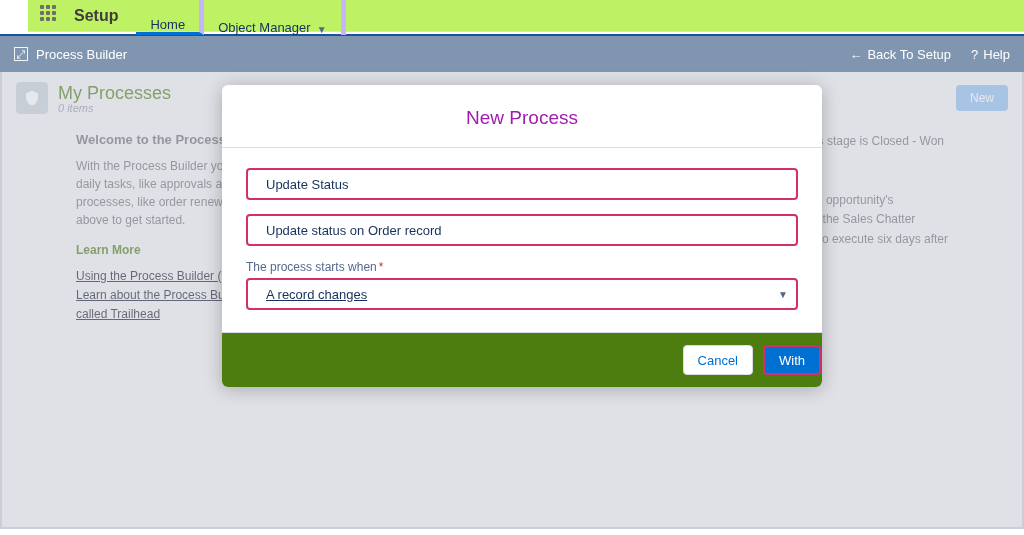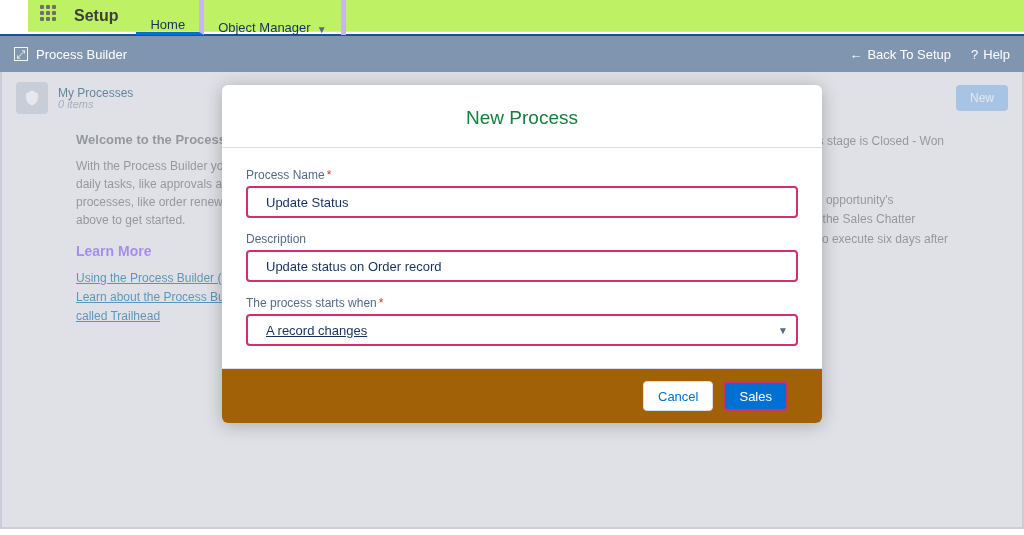--- a/index.html
+++ b/index.html
@@ -20,47 +20,47 @@
     .expand-icon{width:14px;height:14px;border:1px solid rgba(255,255,255,.9);display:flex;align-items:center;justify-content:center;font-size:11px;line-height:1;}
     .subheader-right{display:flex;align-items:center;gap:20px;}
     .subheader-right a{color:#fff;text-decoration:none;display:flex;align-items:center;gap:5px;}
     
     
     .page{ position:relative; background:#f3f3f3; height:calc(535px - 38px - 40px); padding:10px 14px; border-left:2px solid #cbced8; border-right:2px solid #cbced8; border-bottom:2px solid #cbced8;}
     .page-overlay{ position:absolute; inset:0; background:rgba(200,205,215,.45); pointer-events:none;}
     .page-header{display:flex;align-items:center;gap:10px; margin-bottom:6px;}
     .proc-icon{width:32px;height:32px;border-radius:4px;background:#c9cfd9;display:flex;align-items:center;justify-content:center;}
     .proc-icon svg{fill:#fff;}
-    .page-title{font-size:12px;color:#0c4a6e; font-weight:400;}
+    .page-title{font-size:18px;color:#4d7c0f; font-weight:400;}
     .page-sub{font-size:11px;color:#8a94a6;margin-top:-2px;font-style:italic;}
     .new-btn{margin-left:auto; background:#8fbef0;color:#fff;border:none;border-radius:4px;padding:6px 14px;font-size:12px;}
     
     .content{padding:12px 60px; display:flex; gap:40px;}
     .welcome h3{font-size:13px;font-weight:700;color:#6b6d70;margin-bottom:10px;}
     .welcome p{font-size:12px;color:#6b6d70;line-height:1.5;max-width:180px;}
-    .learnmore{font-size:14px;font-weight:700;color:#8b5cf6;margin-top:14px;margin-bottom:10px;}
-    .links a{display:block;font-size:12px;color:#0369a1;line-height:1.6;}
+    .learnmore{font-size:12px;font-weight:700;color:#4d7c0f;margin-top:14px;margin-bottom:10px;}
+    .links a{display:block;font-size:12px;color:#0f172a;line-height:1.6;}
     .right-col{font-size:12px;color:#6b6d70;line-height:1.6;max-width:320px;}
     
     
     .modal{position:absolute; top:85px; left:222px; width:600px; background:#fff; border-radius:6px; box-shadow:0 2px 18px rgba(0,0,0,.25); z-index:10;}
     .modal-close{position:absolute;top:98px;left:800px;color:#fff;font-size:22px;cursor:pointer;z-index:11;}
-    .modal-header{text-align:center;padding:22px 0 18px;font-size:19px;color:#15803d;font-weight:400;border-bottom:1px solid #d8dde6;}
+    .modal-header{text-align:center;padding:22px 0 18px;font-size:19px;color:#a21caf;font-weight:400;border-bottom:1px solid #d8dde6;}
     .modal-body{padding:20px 24px 8px;}
     .form-row{display:flex; gap:16px;}
     .form-group{flex:1; margin-bottom:14px;}
     .form-label{font-size:12px;color:#54698d;display:block;margin-bottom:4px;}
     .req{color:#c23934;margin-left:2px;}
     .info-icon{display:inline-flex;width:12px;height:12px;border-radius:50%;background:#8a94a6;color:#fff;font-size:9px;align-items:center;justify-content:center;margin-left:4px;font-weight:700;}
     .input{width:100%;height:32px;border:1px solid #d8dde6;border-radius:4px;padding:0 18px;font-size:13px;color:#16325c;background:#fff;}
     .input.highlight{border:2px solid #d1306c;}
     .select{appearance:none; background:#fff;text-decoration:underline;}
     .select-wrap{position:relative;}
     .select-arrow{position:absolute;right:10px;top:50%;transform:translateY(-50%);font-size:10px;color:#54698d;pointer-events:none;}
-    .modal-footer{background:#a16207;border-top:1px solid #d8dde6;border-radius:0 0 6px 6px;padding:12px 34px;display:flex;justify-content:flex-end;gap:10px;}
+    .modal-footer{background:#4d7c0f;border-top:1px solid #d8dde6;border-radius:0 0 6px 6px;padding:12px 1px;display:flex;justify-content:flex-end;gap:10px;}
     .btn{height:30px;border-radius:4px;padding:0 14px;font-size:13px;cursor:pointer;}
     .btn-cancel{background:#fff;border:1px solid #d8dde6;color:#0070d2;}
     .btn-save{background:#0070d2;border:2px solid #d1306c;color:#fff;font-weight:400;}
   </style>
 </head>
 <body>
 
 <div class="topnav">
   <div class="app-launcher">
     <span></span>
@@ -138,33 +138,31 @@
   <div class="page-overlay"></div>
 </div>
 
 <div class="modal-close">✕</div>
 
 <div class="modal">
   <div class="modal-header">New Process</div>
   <div class="modal-body">
     <div class="form-row">
       <div class="form-group">
-        <label class="form-label"><span>Process Name</span><span class="req">*</span></label>
         <input class="input highlight" value="Update Status" style="">
       </div>
     </div>
     <div class="form-group">
-      <label class="form-label">Description</label>
       <input class="input highlight" value="Update status on Order record" style="">
     </div>
     <div class="form-group">
       <label class="form-label"><span>The process starts when</span><span class="req">*</span></label>
       <div class="select-wrap">
         <input class="input highlight select" readonly="" value="A record changes" style="">
         <span class="select-arrow">▼</span>
       </div>
     </div>
   </div>
   <div class="modal-footer">
     <button class="btn btn-cancel">Cancel</button>
-    <button class="btn btn-save">Sales</button>
+    <button class="btn btn-save">With</button>
   </div>
 </div>
 
 </body></html>

